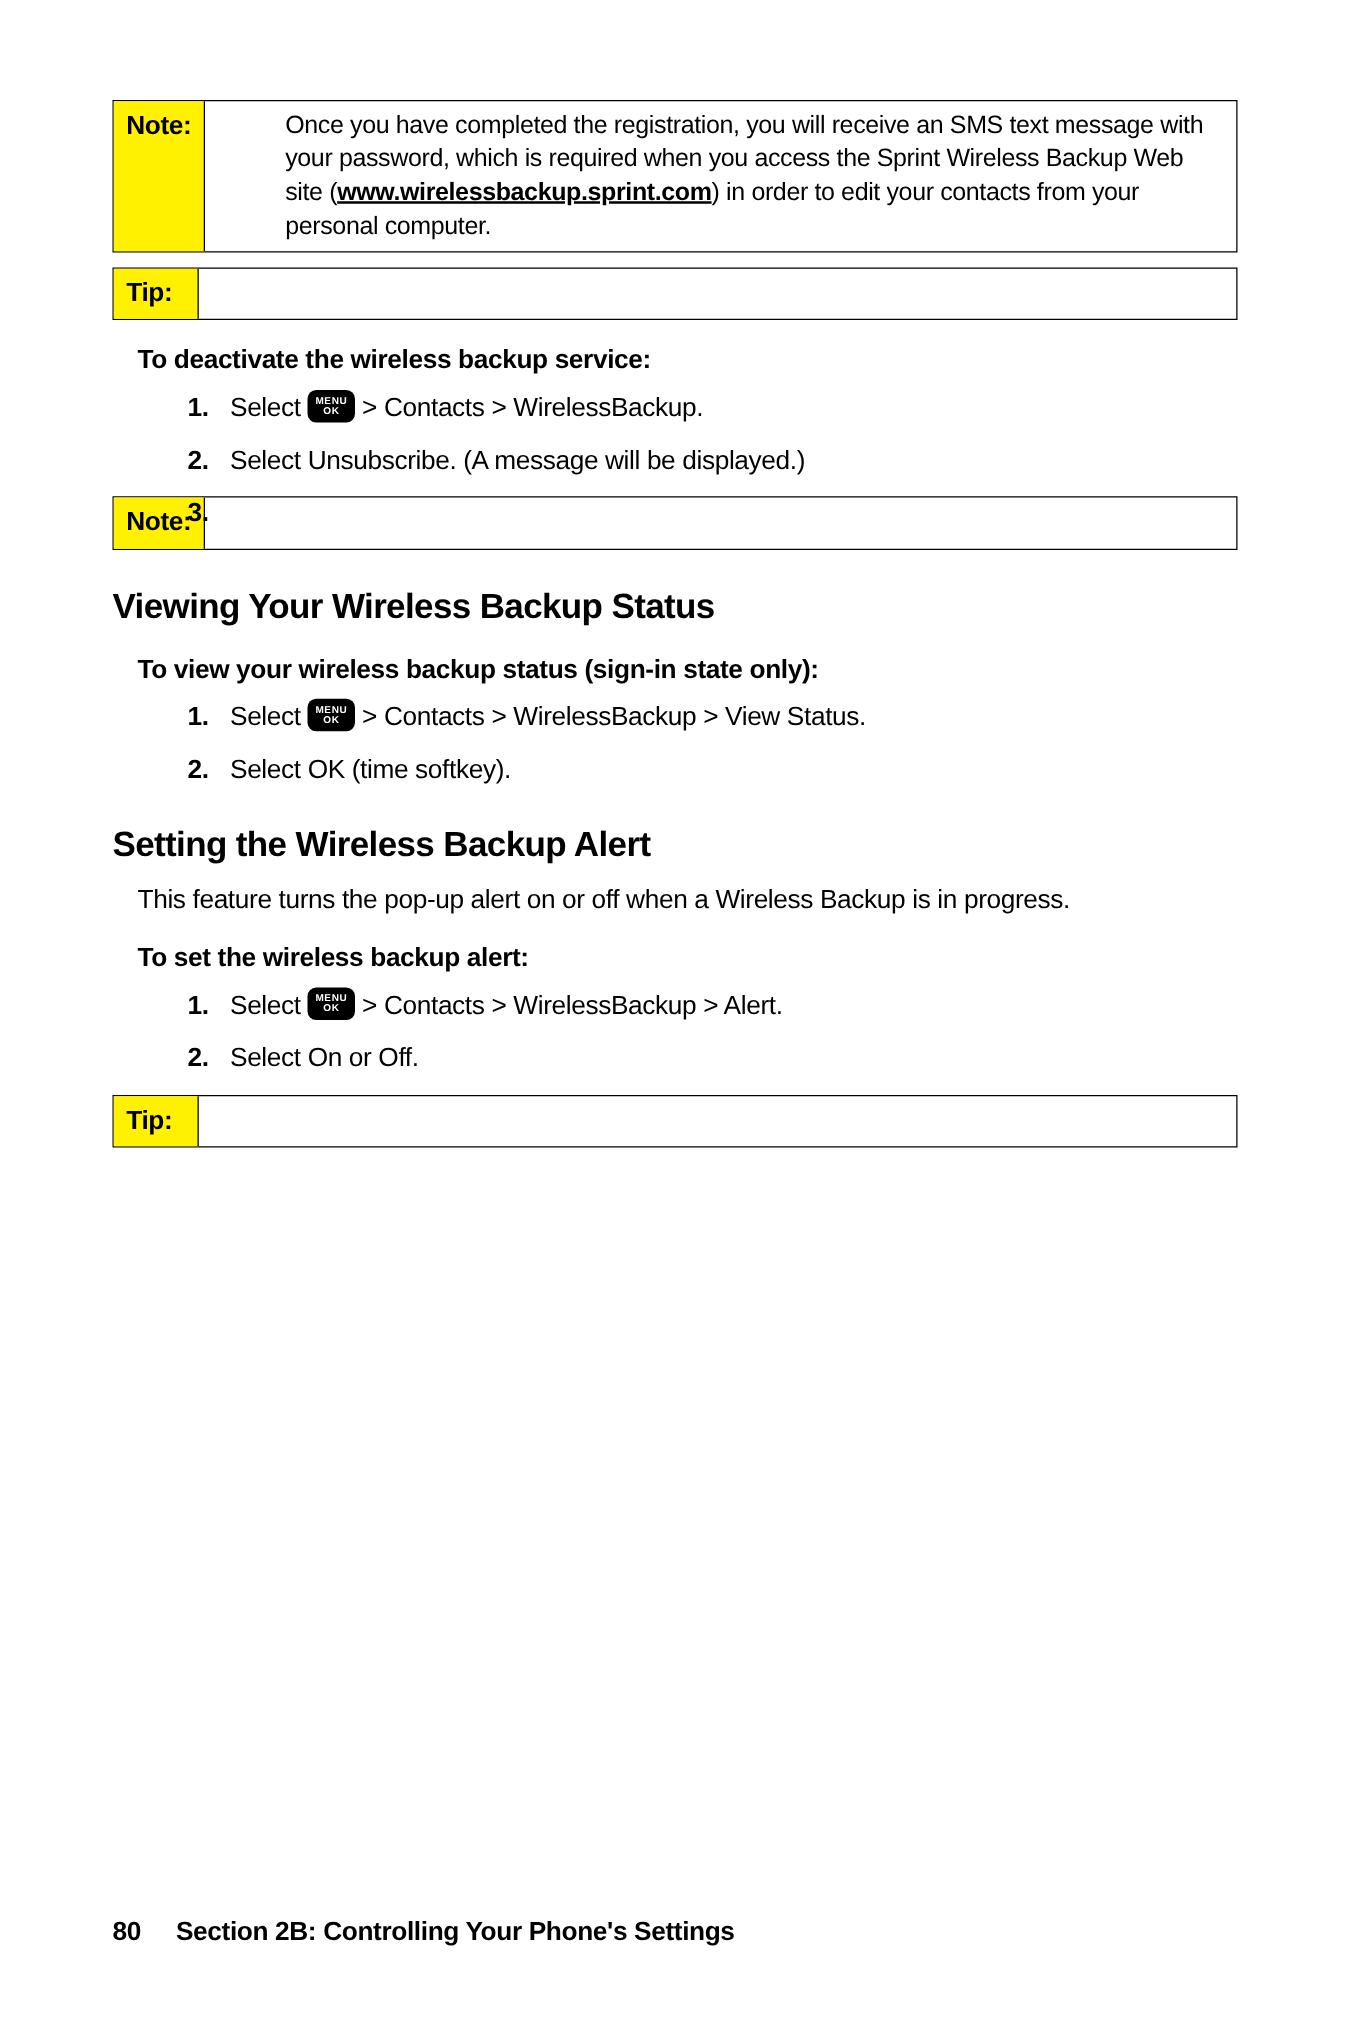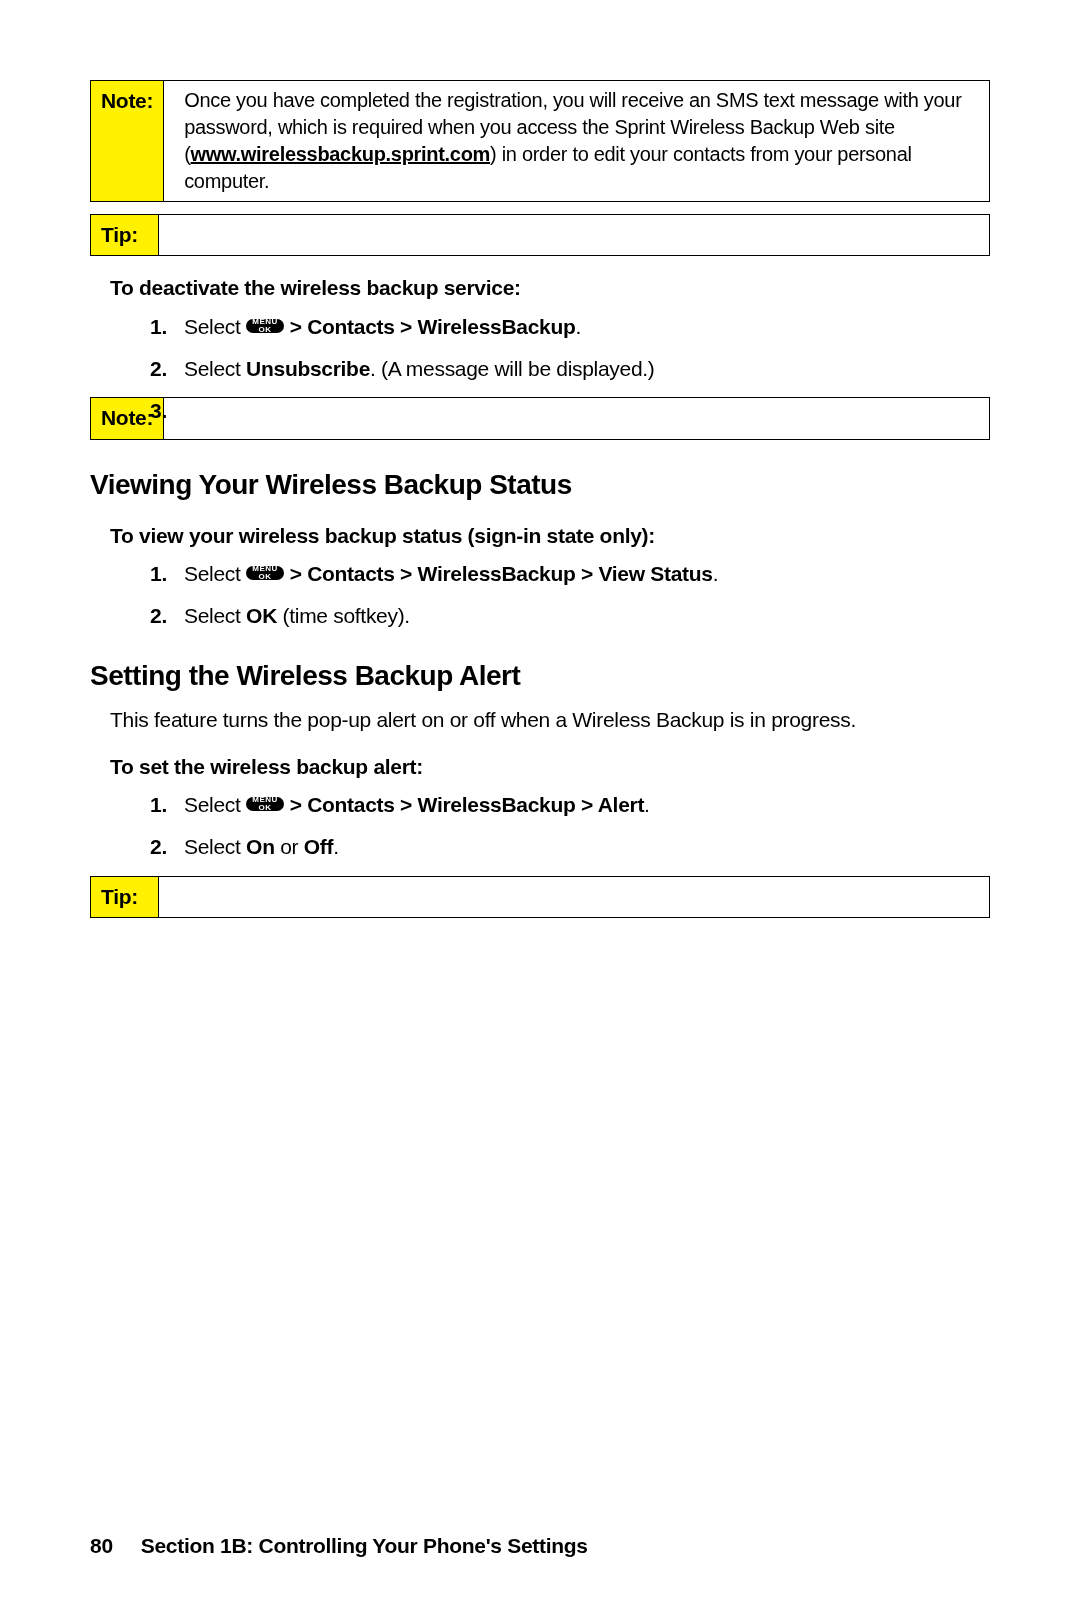--- a/index.html
+++ b/index.html
@@ -12,20 +12,21 @@
     width: 1080px;
     height: 1620px;
     box-sizing: border-box;
     letter-spacing: -0.3px;
     position: relative;
   }
   .callout {
     border: 1px solid #000;
     display: flex;
     margin-bottom: 12px;
+    gap: 44px;
   }
   .callout .label {
     background: #fff100;
     font-weight: 700;
     padding: 6px 10px;
     min-width: 68px;
     box-sizing: border-box;
     border-right: 1px solid #000;
     display: flex;
     align-items: flex-start;
@@ -62,32 +63,32 @@
   }
   .menu-key {
     display: inline-flex;
     flex-direction: column;
     align-items: center;
     justify-content: center;
     background: #000;
     color: #fff;
     border-radius: 7px;
     width: 38px;
-    height: 14px;
+    height: 26px;
     font-size: 8px;
     line-height: 1;
     font-weight: 700;
     vertical-align: middle;
     position: relative;
     top: -2px;
     letter-spacing: 0.5px;
   }
   .menu-key .t1 { font-size: 8px; }
   .menu-key .t2 { font-size: 8px; }
-  .bold { font-weight: 700; }
+  .bold { font-weight: 400; }
   h2.section {
     font-size: 28px;
     font-weight: 700;
     margin: 26px 0 12px 0;
     letter-spacing: -0.5px;
   }
   .para {
     margin: 0 0 10px 20px;
   }
   .footer {
@@ -166,14 +167,14 @@
     <span class="num">2.</span>
     <span>Select </span><span class="bold">On</span><span> or </span><span class="bold">Off</span><span>.</span>
   </li>
 </ol>
 
 <div class="callout">
   <div class="label">Tip:</div>
 </div>
 
 <div class="footer">
-  <span class="pn">80</span><span>Section 1B: Controlling Your Phone's Settings</span>
+  <span class="pn">80</span><span>Section 2B: Controlling Your Phone's Settings</span>
 </div>
 
 </body></html>

